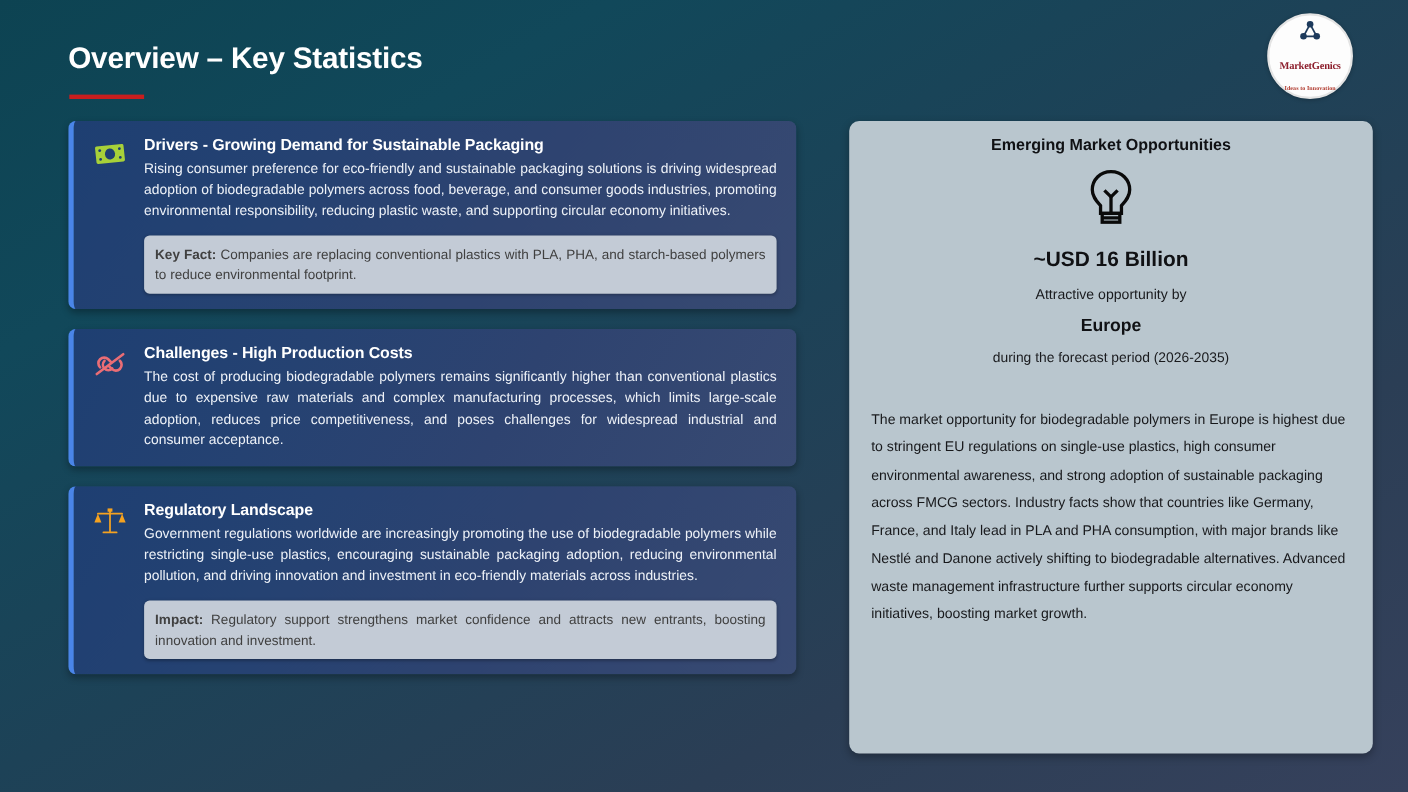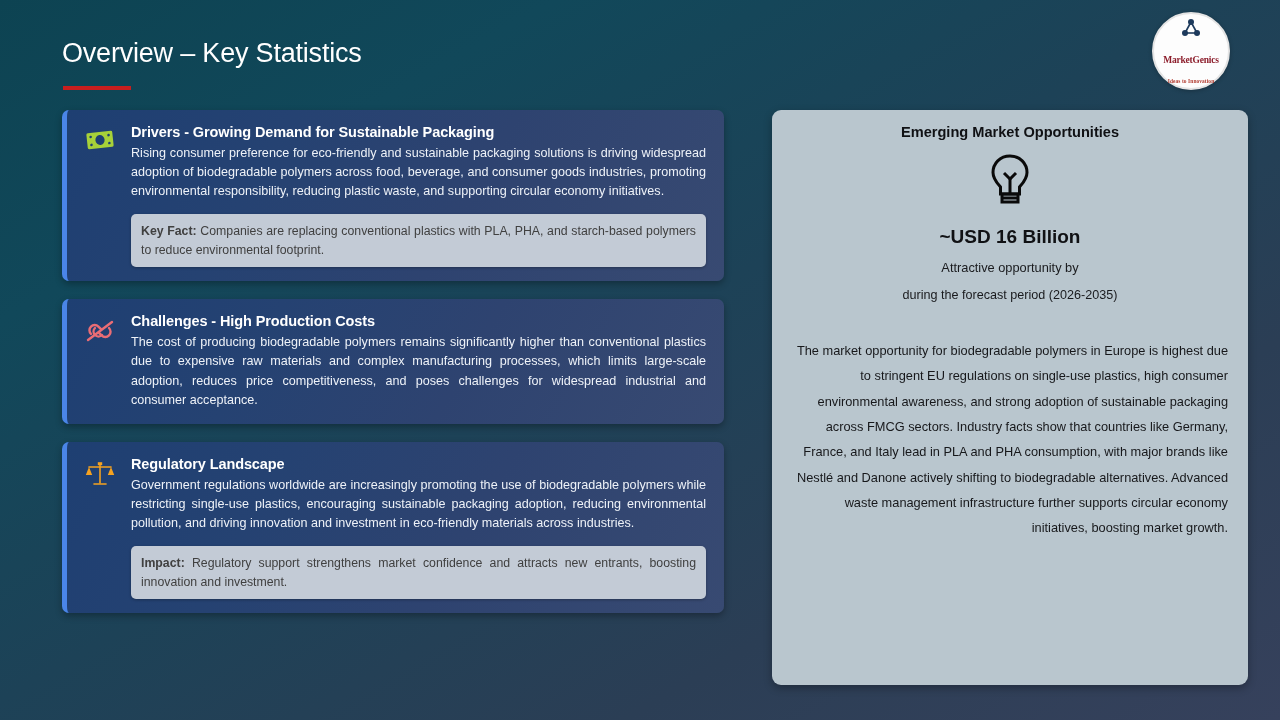--- a/index.html
+++ b/index.html
@@ -15,21 +15,21 @@
     background: linear-gradient(150deg, #0d4352 0%, #11485a 22%, #1d4257 48%, #2b3e55 74%, #36415c 100%);
     position: relative;
   }
 
   
   #page-title {
     position: absolute;
     left: 62px;
     top: 38px;
     font-size: 27px;
-    font-weight: normal;
+    font-weight: bold;
     color: #ffffff;
     letter-spacing: -0.2px;
   }
   #title-underline {
     position: absolute;
     left: 63px;
     top: 86px;
     width: 68px;
     height: 4px;
     background: #c81e1e;
@@ -173,21 +173,21 @@
   .stat-period {
     text-align: center;
     font-size: 12.6px;
     color: #191a1d;
   }
   #panel-paragraph {
     margin-top: 36px;
     font-size: 12.8px;
     line-height: 1.98;
     color: #17181b;
-    text-align: right;
+    text-align: left;
   }
 </style>
 </head>
 <body>
 
 <div id="page-title">Overview – Key Statistics</div>
 <div id="title-underline"></div>
 
 <div id="logo">
   <span class="logo-mark">
@@ -280,16 +280,17 @@
         <line x1="23" y1="27" x2="17" y2="21"></line>
         <line x1="23" y1="27" x2="29" y2="21"></line>
         <rect x="15" y="42" width="16" height="8"></rect>
         <line x1="15" y1="46" x2="31" y2="46"></line>
       </g>
     </svg>
   </div>
 
   <div class="stat-value">~USD 16 Billion</div>
   <div class="stat-sub">Attractive opportunity  by</div>
+  <div class="stat-region">Europe</div>
   <div class="stat-period">during the forecast period (2026-2035)</div>
 
   <div id="panel-paragraph">The market opportunity for biodegradable polymers in Europe is highest due to stringent EU regulations on single-use plastics, high consumer environmental awareness, and strong adoption of sustainable packaging across FMCG sectors. Industry facts show that countries like Germany, France, and Italy lead in PLA and PHA consumption, with major brands like Nestlé and Danone actively shifting to biodegradable alternatives. Advanced waste management infrastructure further supports circular economy initiatives, boosting market growth.</div>
 </div>
 
 </body></html>

